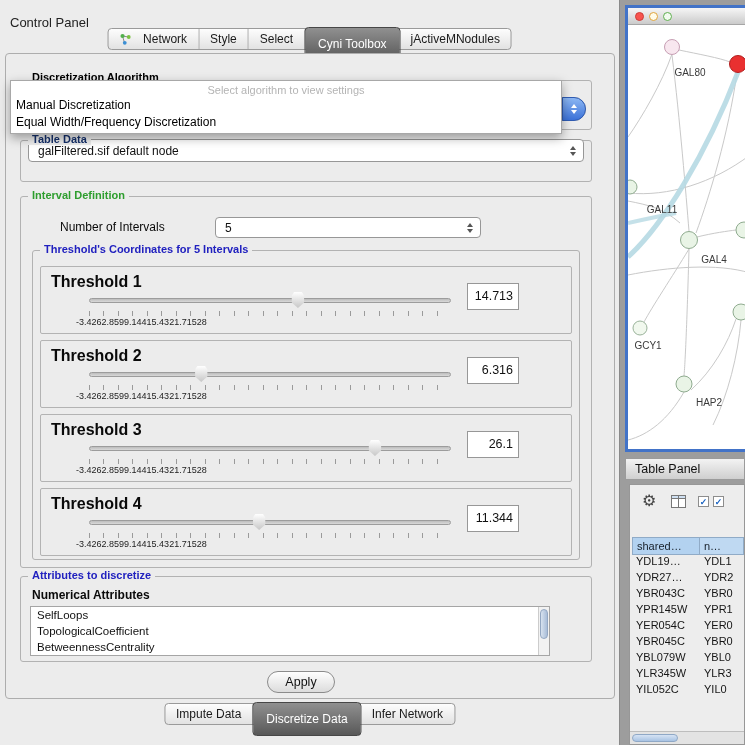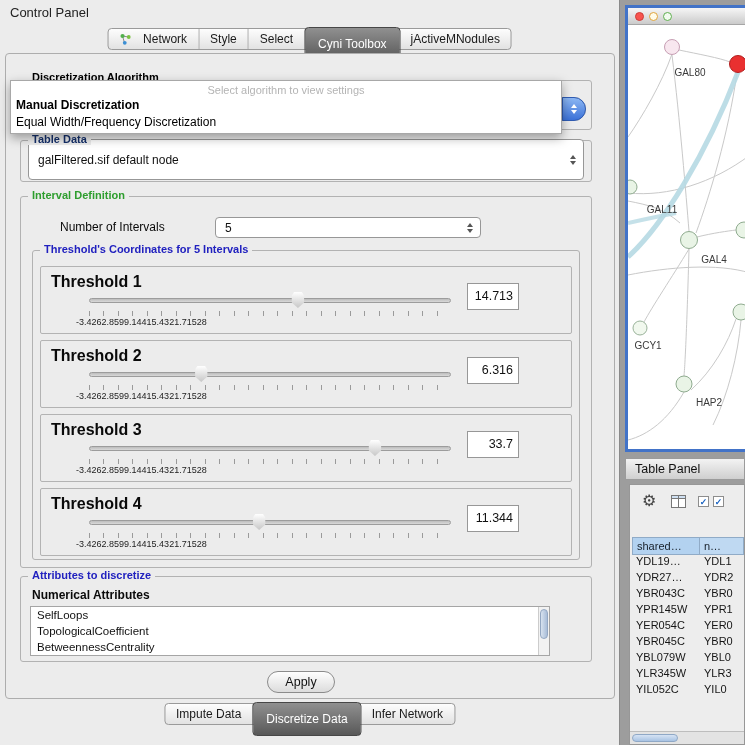--- a/index.html
+++ b/index.html
@@ -2,21 +2,21 @@
 <html><head>
 <meta charset="utf-8">
 <style>
   *{margin:0;padding:0;box-sizing:border-box}
   html,body{width:745px;height:745px;overflow:hidden}
   body{background:#9d9d9d;font-family:"Liberation Sans",sans-serif;-webkit-font-smoothing:antialiased}
   #stage{position:relative;width:745px;height:745px}
 
   
   .control-panel{position:absolute;left:0;top:0;width:620px;height:745px;background:#ececec;border-right:1px solid #8a8a8a}
-  .titlebar{position:absolute;left:0;top:0;width:667px;height:24px;display:flex;align-items:center;padding:8px 10px;font-size:13px;color:#222}
+  .titlebar{position:absolute;left:0;top:10px;width:667px;height:24px;display:flex;align-items:center;padding:8px 10px;font-size:13px;color:#222}
   .win-btns{margin-left:auto;display:flex;gap:10px;align-items:center;color:#333}
   .win-btn{font-size:13px;line-height:13px;cursor:default}
   .win-btn.close{font-weight:bold;font-size:15px}
 
   .seg{position:absolute;display:flex;align-items:stretch;height:22px;border:1px solid #9a9a9a;border-radius:4px;background:linear-gradient(#fdfdfd,#e2e2e2)}
   .seg .tab{display:flex;align-items:center;gap:12px;padding:0 11px;font-size:12px;color:#1a1a1a;border-right:1px solid #b0b0b0;white-space:nowrap}
   .seg .tab:last-child{border-right:none}
   .seg .tab.sel{background:linear-gradient(#909090,#585858);color:#fff;border-radius:4px;margin:-2px -1px;border:1px solid #474747;padding:16px 13px;z-index:2}
   #topTabs{left:50%;top:28px;transform:translateX(-50%)}
   #bottomTabs{left:50%;top:703px;transform:translateX(-50%)}
@@ -36,21 +36,21 @@
   .tri-up{width:0;height:0;border-left:3.5px solid transparent;border-right:3.5px solid transparent;border-bottom:4px solid #555}
   .tri-down{width:0;height:0;border-left:3.5px solid transparent;border-right:3.5px solid transparent;border-top:4px solid #555}
   .combo-cap{position:absolute;right:-1px;top:-1px;bottom:-1px;width:24px;border-radius:0 12px 12px 0;background:linear-gradient(#8cb7f3,#3c72d8);display:flex;flex-direction:column;gap:2px;align-items:center;justify-content:center;border:1px solid #2f5cb4}
   .combo-cap .tri-up{border-bottom-color:#fff}
   .combo-cap .tri-down{border-top-color:#fff}
 
   
   .popup{position:absolute;left:10px;top:80px;width:552px;height:54px;background:#fff;border:1px solid #a8a8a8;box-shadow:0 4px 10px rgba(0,0,0,.35);z-index:40}
   .popup .ph{font-size:11px;color:#b4b4b4;text-align:center;padding-top:3px;height:15px}
   .popup .opt{font-size:12px;color:#000;padding:2px 0 0 5px;height:17px}
-  .popup .opt.first{font-weight:bold}
+  .popup .opt.first{font-weight:normal}
 
   
   .th-panel{position:absolute;left:40px;width:532px;height:68px;border:1px solid #b3b3b3;border-radius:2px}
   .th-label{position:absolute;left:10px;top:6px;font-size:16px;font-weight:bold;color:#0a0a0a}
   .slider-wrap{position:absolute;left:48px;top:24px;width:362px;height:40px}
   .track{position:absolute;left:0;right:0;top:7px;height:5px;background:linear-gradient(#bcbcbc,#d9d9d9);border:1px solid #9c9c9c;border-radius:3px}
   .thumb{position:absolute;top:1px;width:14px;height:16px;margin-left:-7px;background:linear-gradient(#ffffff,#c7c7c7);clip-path:polygon(50% 100%,6% 66%,6% 22%,22% 0,78% 0,94% 22%,94% 66%);filter:drop-shadow(0 0 1px #666)}
   .ticks{position:absolute;left:0;right:0;top:20px;height:5px;background-image:repeating-linear-gradient(90deg,#9a9a9a 0 1px,transparent 1px calc(100%/25))}
   .scale{position:absolute;left:-13px;right:-13px;top:26px;display:flex;justify-content:flex-start;font-size:9px;color:#222}
   .value-box{position:absolute;left:426px;top:16px;width:52px;height:27px;background:#fff;border:1px solid #979797;font-size:12.5px;line-height:25px;text-align:right;padding-right:5px;color:#111}
@@ -145,21 +145,21 @@
     </div>
 
     <div class="popup">
       <div class="ph">Select algorithm to view settings</div>
       <div class="opt first">Manual Discretization</div>
       <div class="opt">Equal Width/Frequency Discretization</div>
     </div>
 
     <div class="group" style="left:20px;top:140px;width:572px;height:42px"></div>
     <span class="group-title t-navy" style="left:28px;top:133px">Table Data</span>
-    <div class="combo rrect" style="left:28px;top:139px;width:556px;height:41px">
+    <div class="combo rrect" style="left:28px;top:139px;width:556px;height:23px">
       <span>galFiltered.sif default node</span>
       <span class="stepper">
           <span class="tri-up"></span>
           <span class="tri-down"></span>
         </span>
     </div>
 
     <div class="group" style="left:20px;top:196px;width:572px;height:372px"></div>
     <span class="group-title t-green" style="left:28px;top:189px">Interval Definition</span>
 
@@ -219,21 +219,21 @@
         <div class="thumb" style="left: 78.9983%;"></div>
         <div class="scale">
           <span>-3.426</span>
           <span>2.859</span>
           <span>9.144</span>
           <span>15.43</span>
           <span>21.715</span>
           <span>28</span>
         </div>
       </div>
-      <div class="value-box">33.7</div>
+      <div class="value-box">26.1</div>
     </div>
 
     <div class="th-panel" style="top:488px">
       <div class="th-label">Threshold 4</div>
       <div class="slider-wrap">
         <div class="track"></div>
         <div class="ticks"></div>
         <div class="thumb" style="left: 46.9993%;"></div>
         <div class="scale">
           <span>-3.426</span>

